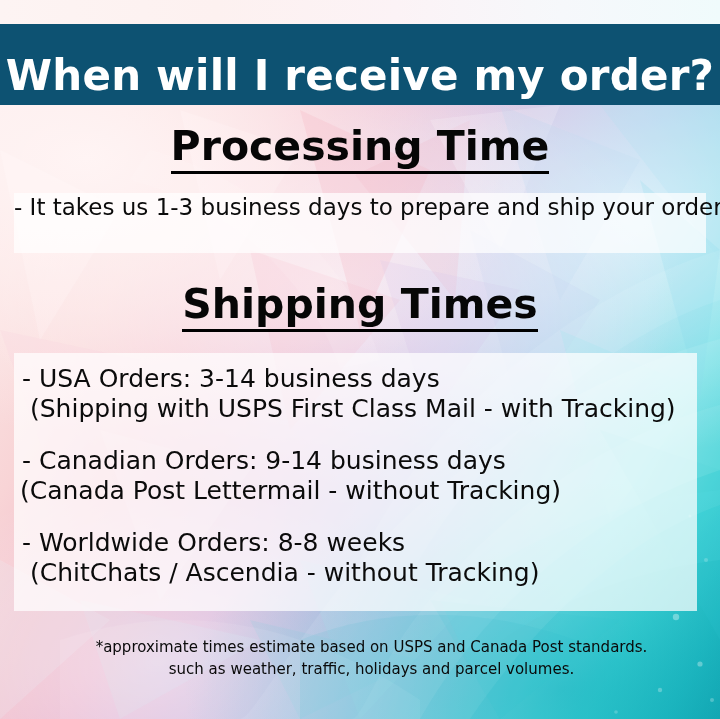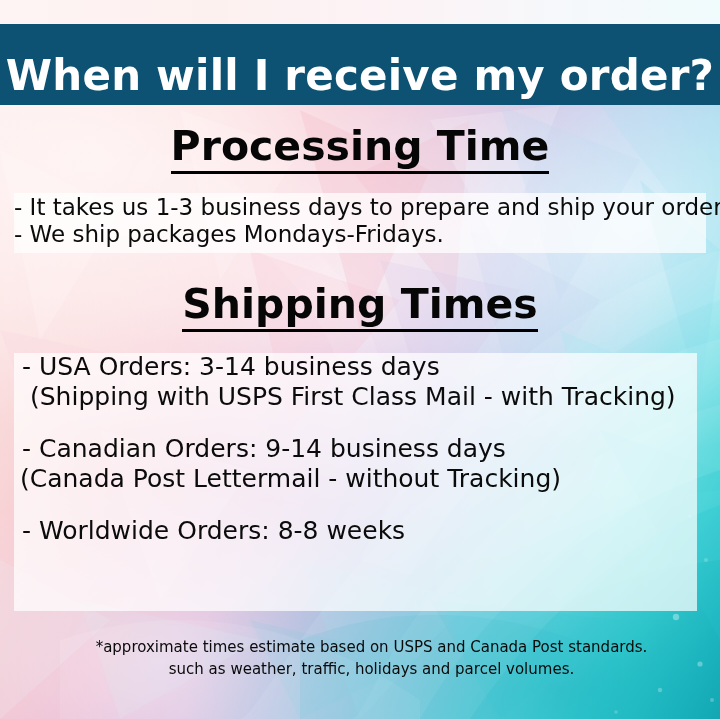--- a/index.html
+++ b/index.html
@@ -126,21 +126,21 @@
   
   .ship-list {
     position:absolute;
     left:22px; top:352px; width:690px;
     color:#0b0b0b;
     font-size:25px;
     line-height:30px;
   }
   .ship-block { margin-bottom:22px; }
   .ship-block:last-child { margin-bottom:0; }
-  .ship-block .l1 { white-space:nowrap; }
+  .ship-block .l1 { white-space:nowrap;margin-top:12px; }
   .ship-block .l2 { white-space:nowrap; }
   #ship-usa   .l2 { margin-left:8px; }
   #ship-canada .l2 { margin-left:-2px; }
   #ship-world .l2 { margin-left:8px; }
 
   
   .disclaimer {
     position:absolute;
     left:0; top:636px; width:720px;
     text-align:center;
@@ -216,21 +216,20 @@
     <div class="banner-title">When will I receive my order?</div>
   </div>
 
   <div class="section-heading" id="heading-processing">
     <span>Processing Time</span>
   </div>
 
   <div class="panel" id="panel-processing"></div>
   <div class="proc-body">
     <div class="line">- It takes us 1-3 business days to prepare and ship your order.</div>
-    <div class="line">- We ship packages Mondays-Fridays.</div>
   </div>
 
   <div class="section-heading" id="heading-shipping">
     <span>Shipping Times</span>
   </div>
 
   <div class="panel" id="panel-shipping"></div>
   <div class="ship-list">
 
     <div class="ship-block" id="ship-usa">
@@ -238,20 +237,21 @@
       <div class="l2">(Shipping with USPS First Class Mail - with Tracking)</div>
     </div>
 
     <div class="ship-block" id="ship-canada">
       <div class="l1">- Canadian Orders: 9-14 business days</div>
       <div class="l2">(Canada Post Lettermail - without Tracking)</div>
     </div>
 
     <div class="ship-block" id="ship-world">
       <div class="l1">- Worldwide Orders: 8-8 weeks</div>
+      <div class="l2">(ChitChats / Ascendia - without Tracking)</div>
     </div>
 
   </div>
 
   <div class="disclaimer">
     <div class="dline">*approximate times estimate based on USPS and Canada Post standards.</div>
     <div class="dline">such as weather, traffic, holidays and parcel volumes.</div>
   </div>
 
 </div>

